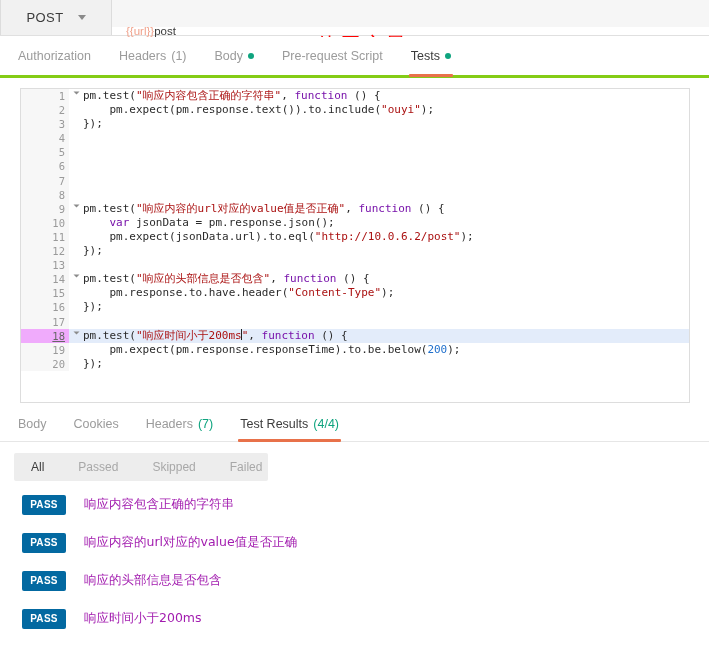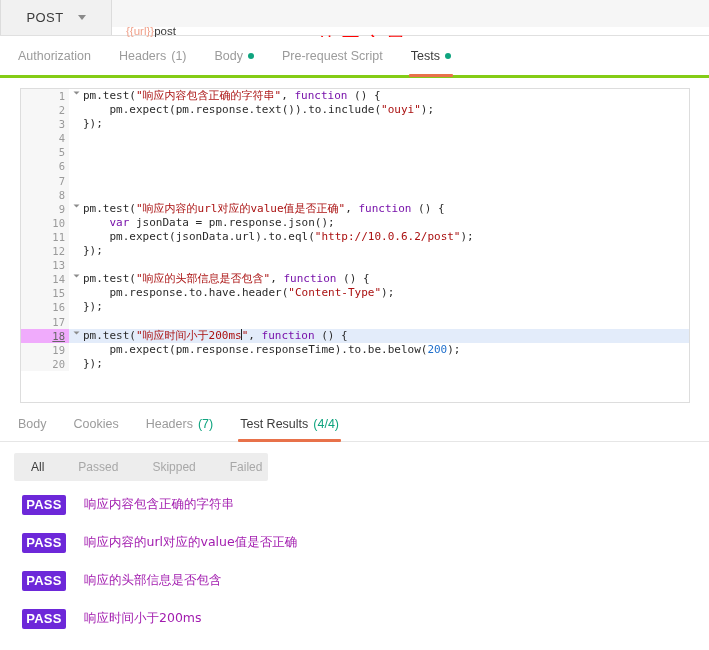--- a/index.html
+++ b/index.html
@@ -160,22 +160,22 @@
 
   
   .results { position: absolute; left: 0; top: 492px; width: 709px; }
   .result-row {
     display: flex; align-items: center;
     height: 25px; margin-bottom: 13px;
     padding-left: 22px;
   }
   .badge {
     width: 44px; min-width: 44px; height: 20px;
-    background: #6d28d9; border-radius: 2px;
-    color: #fff; font-size: 13px; font-weight: bold;
+    background: #0369a1; border-radius: 2px;
+    color: #fff; font-size: 10px; font-weight: bold;
     display: flex; align-items: center; justify-content: center;
     letter-spacing: .3px;
   }
   .result-name {
     margin-left: 18px; font-size: 12.5px; color: #a21caf;
     font-family: "DejaVu Sans", sans-serif;
   }
 </style>
 </head>
 <body>

